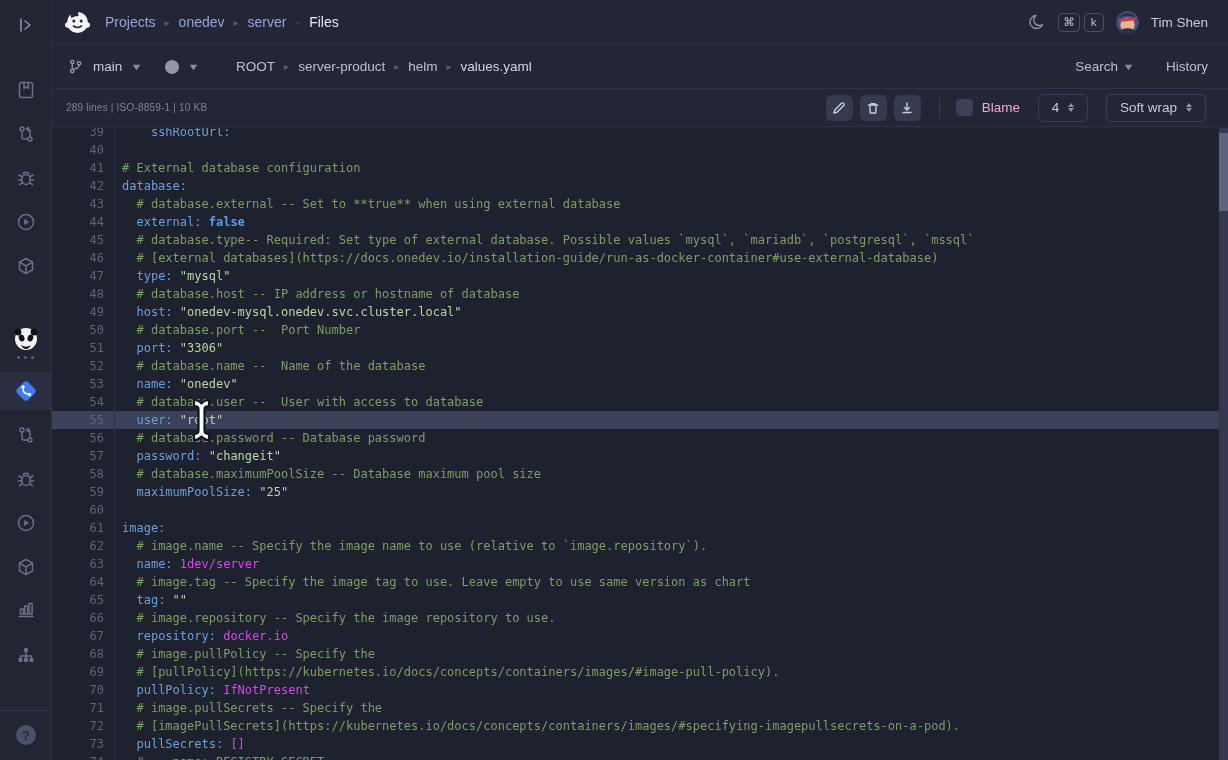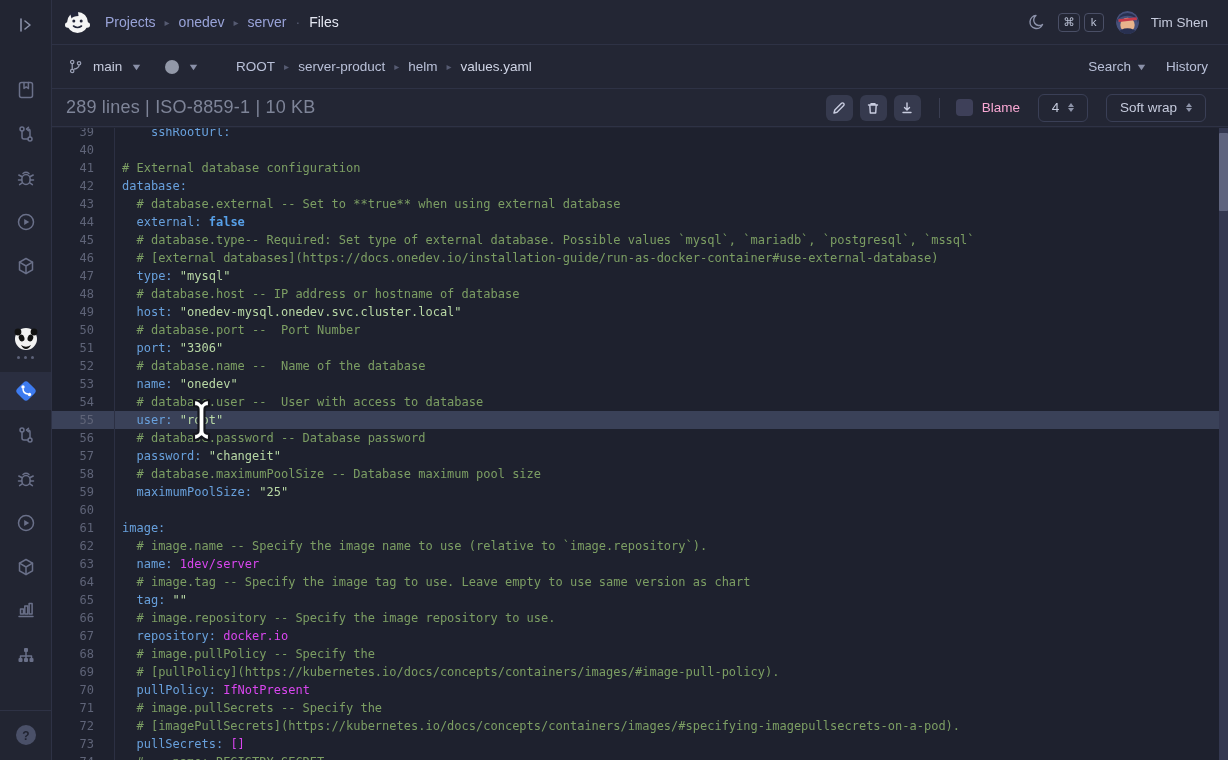--- a/index.html
+++ b/index.html
@@ -57,24 +57,24 @@
   }
   .username { font-size:13.5px; color:#c6cbdd; }
   
   .branch-group { display:flex; align-items:center; gap:10px; cursor:pointer; }
   .branch-label { font-size:13.5px; color:#c6cbdd; }
   .chev { color:#8a90a8; font-size:9px; transform:scaleX(1.4); }
   .rev-circle { width:14px; height:14px; border-radius:50%; background:#9298a8; }
   .path-crumbs { display:flex; align-items:center; gap:9px; margin-left:38px; font-size:13.5px; }
   .path-link { color:#b9c0d8; cursor:pointer; }
   .path-current { color:#d0d5e6; }
-  .bar2 .right-group { gap:20px; font-size:13.5px; }
+  .bar2 .right-group { gap:33px; font-size:13.5px; }
   .link-item { display:flex; align-items:center; gap:6px; color:#b9c0d8; cursor:pointer; }
   
-  .file-meta { font-size:18px; color:#7e8498; letter-spacing:.2px; }
+  .file-meta { font-size:10px; color:#7e8498; letter-spacing:.2px; }
   .tool-btn {
     width:27px; height:26px; border-radius:6px; background:#363a4e;
     display:flex; align-items:center; justify-content:center; cursor:pointer;
     border:none; margin-left:7px;
   }
   .v-divider { width:1px; height:20px; background:#3a3e52; margin:0 16px 0 18px; }
   .checkbox {
     width:17px; height:17px; border-radius:4px; background:#3e4059; cursor:pointer;
   }
   .check-label { font-size:13.5px; color:#f9a8d4; margin-left:9px; }
@@ -94,21 +94,21 @@
     position:absolute; left:0; top:128px; width:1176px; height:632px;
     background:#1e212e; overflow:hidden;
   }
   .code-scroll { margin-top:-5px; }
   .code-row {
     display:flex; height:18px; line-height:18px;
     font-family:"DejaVu Sans Mono", monospace; font-size:12px; white-space:pre;
   }
   .code-row.active { background:#3a4158; }
   .gutter-num {
-    flex:0 0 63px; text-align:right; padding-right:20px;
+    flex:0 0 63px; text-align:right; padding-right:10px;
     color:#5f6478; border-right:1px solid #2c3043; cursor:pointer;
   }
   .code-text { padding-left:7px; color:#d6dae6; }
   .tok-c { color:#7c9e63; }
   .tok-k { color:#68a0dc; }
   .tok-s { color:#b8d8a5; }
   .tok-w { color:#57a0e8; font-weight:bold; }
   .tok-p { color:#d946ef; }
   
   .scrollbar-track {

